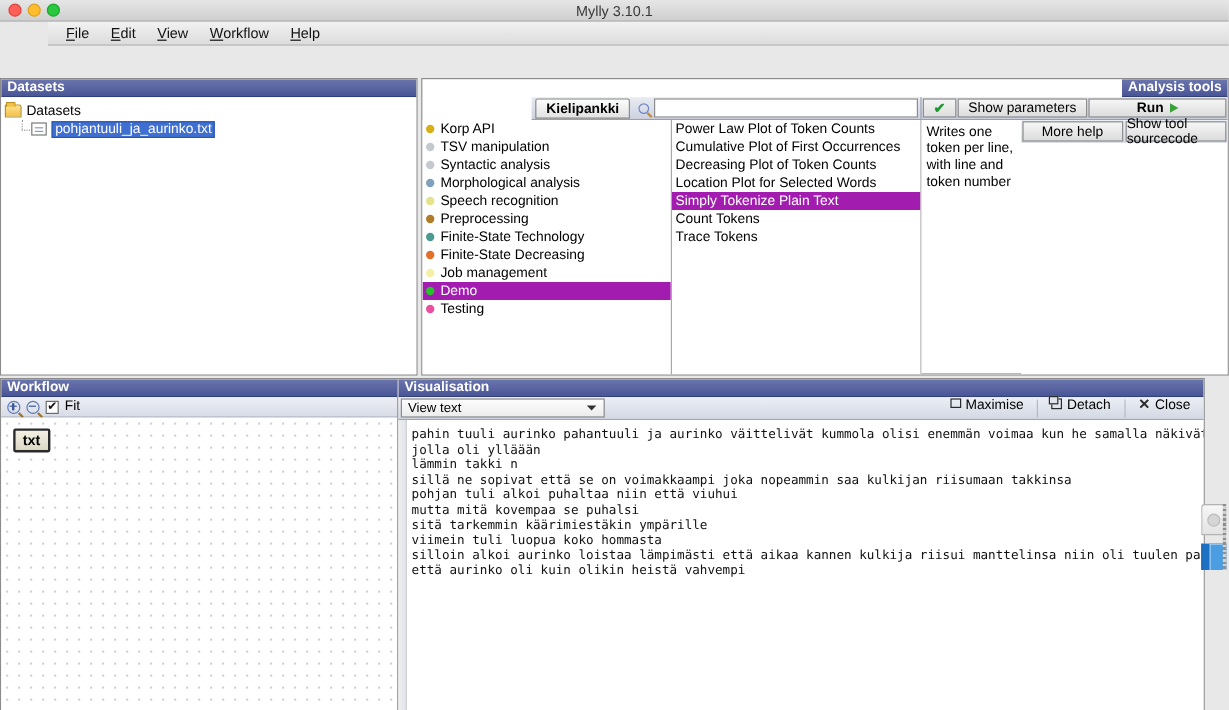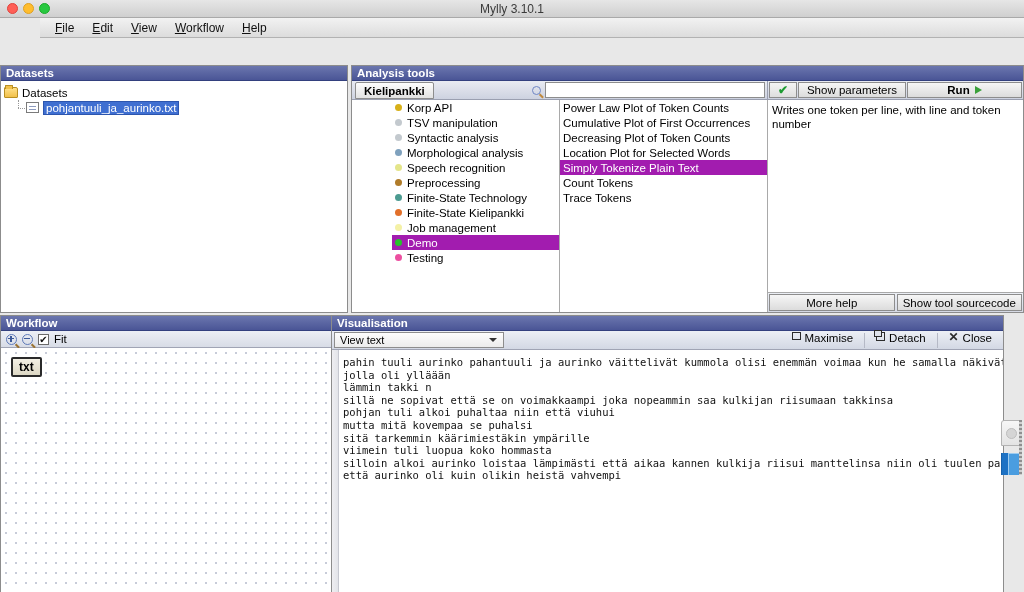--- a/index.html
+++ b/index.html
@@ -158,21 +158,21 @@
     box-shadow: 0 3px 0 -0px #8d9bbf;
   }
   .selected-label {
     background: #3f6fd1;
     color: #fff;
     padding: 0 2px;
     border: 1px solid #2c55ae;
   }
 
   
-  #tools-panel { left: 351px; top: 2px; width: 673px; height: 248px; }
+  #tools-panel { left: 351px; top: 2px; width: 673px; height: 248px; align-items: flex-end; }
   .tools-top {
     display: flex;
     height: 19px;
     background: linear-gradient(#e9ebf2, #cdd2e0);
     border-bottom: 1px solid #9a9fb0;
     align-items: stretch;
   }
   .tab-btn {
     background: linear-gradient(#fdfdfd, #e2e2e2);
     border: 1px solid #8d8d8d;
@@ -258,42 +258,42 @@
   .tools-body {
     flex: 1;
     display: flex;
     min-height: 0;
   }
   .cat-list, .tool-list {
     overflow: hidden;
     background: #fff;
     border-right: 1px solid #a9a9a9;
   }
-  .cat-list { width: 208px; padding-left: 40px; }
+  .cat-list { width: 208px; }
   .tool-list { width: 208px; }
   .cat-row, .tool-row {
     height: 15px;
     display: flex;
     align-items: center;
     font-size: 11.5px;
     padding-left: 3px;
     white-space: nowrap;
     cursor: default;
   }
   .cat-row.sel, .tool-row.sel { background: #a21caf; color: #fff; }
   .bullet {
     width: 7px; height: 7px;
     border-radius: 50%;
     margin-right: 5px;
     flex: 0 0 auto;
   }
   .desc-col {
     flex: 1;
     display: flex;
-    flex-direction: column;
+    flex-direction: row;
     background: #fff;
     min-width: 0;
   }
   .desc-text {
     flex: 1;
     padding: 3px 4px;
     font-size: 11.5px;
     line-height: 14px;
     border-bottom: 1px solid #a9a9a9;
   }
@@ -587,21 +587,21 @@
           <div class="cat-row">
             <span class="bullet" style="background: rgb(176, 124, 42);"></span>
             <span>Preprocessing</span>
           </div>
           <div class="cat-row">
             <span class="bullet" style="background: rgb(76, 155, 145);"></span>
             <span>Finite-State Technology</span>
           </div>
           <div class="cat-row">
             <span class="bullet" style="background: rgb(226, 112, 42);"></span>
-            <span>Finite-State Kielipankki</span>
+            <span>Finite-State Decreasing</span>
           </div>
           <div class="cat-row">
             <span class="bullet" style="background: rgb(244, 241, 166);"></span>
             <span>Job management</span>
           </div>
           <div class="cat-row sel">
             <span class="bullet" style="background: rgb(39, 193, 43);"></span>
             <span>Demo</span>
           </div>
           <div class="cat-row">

